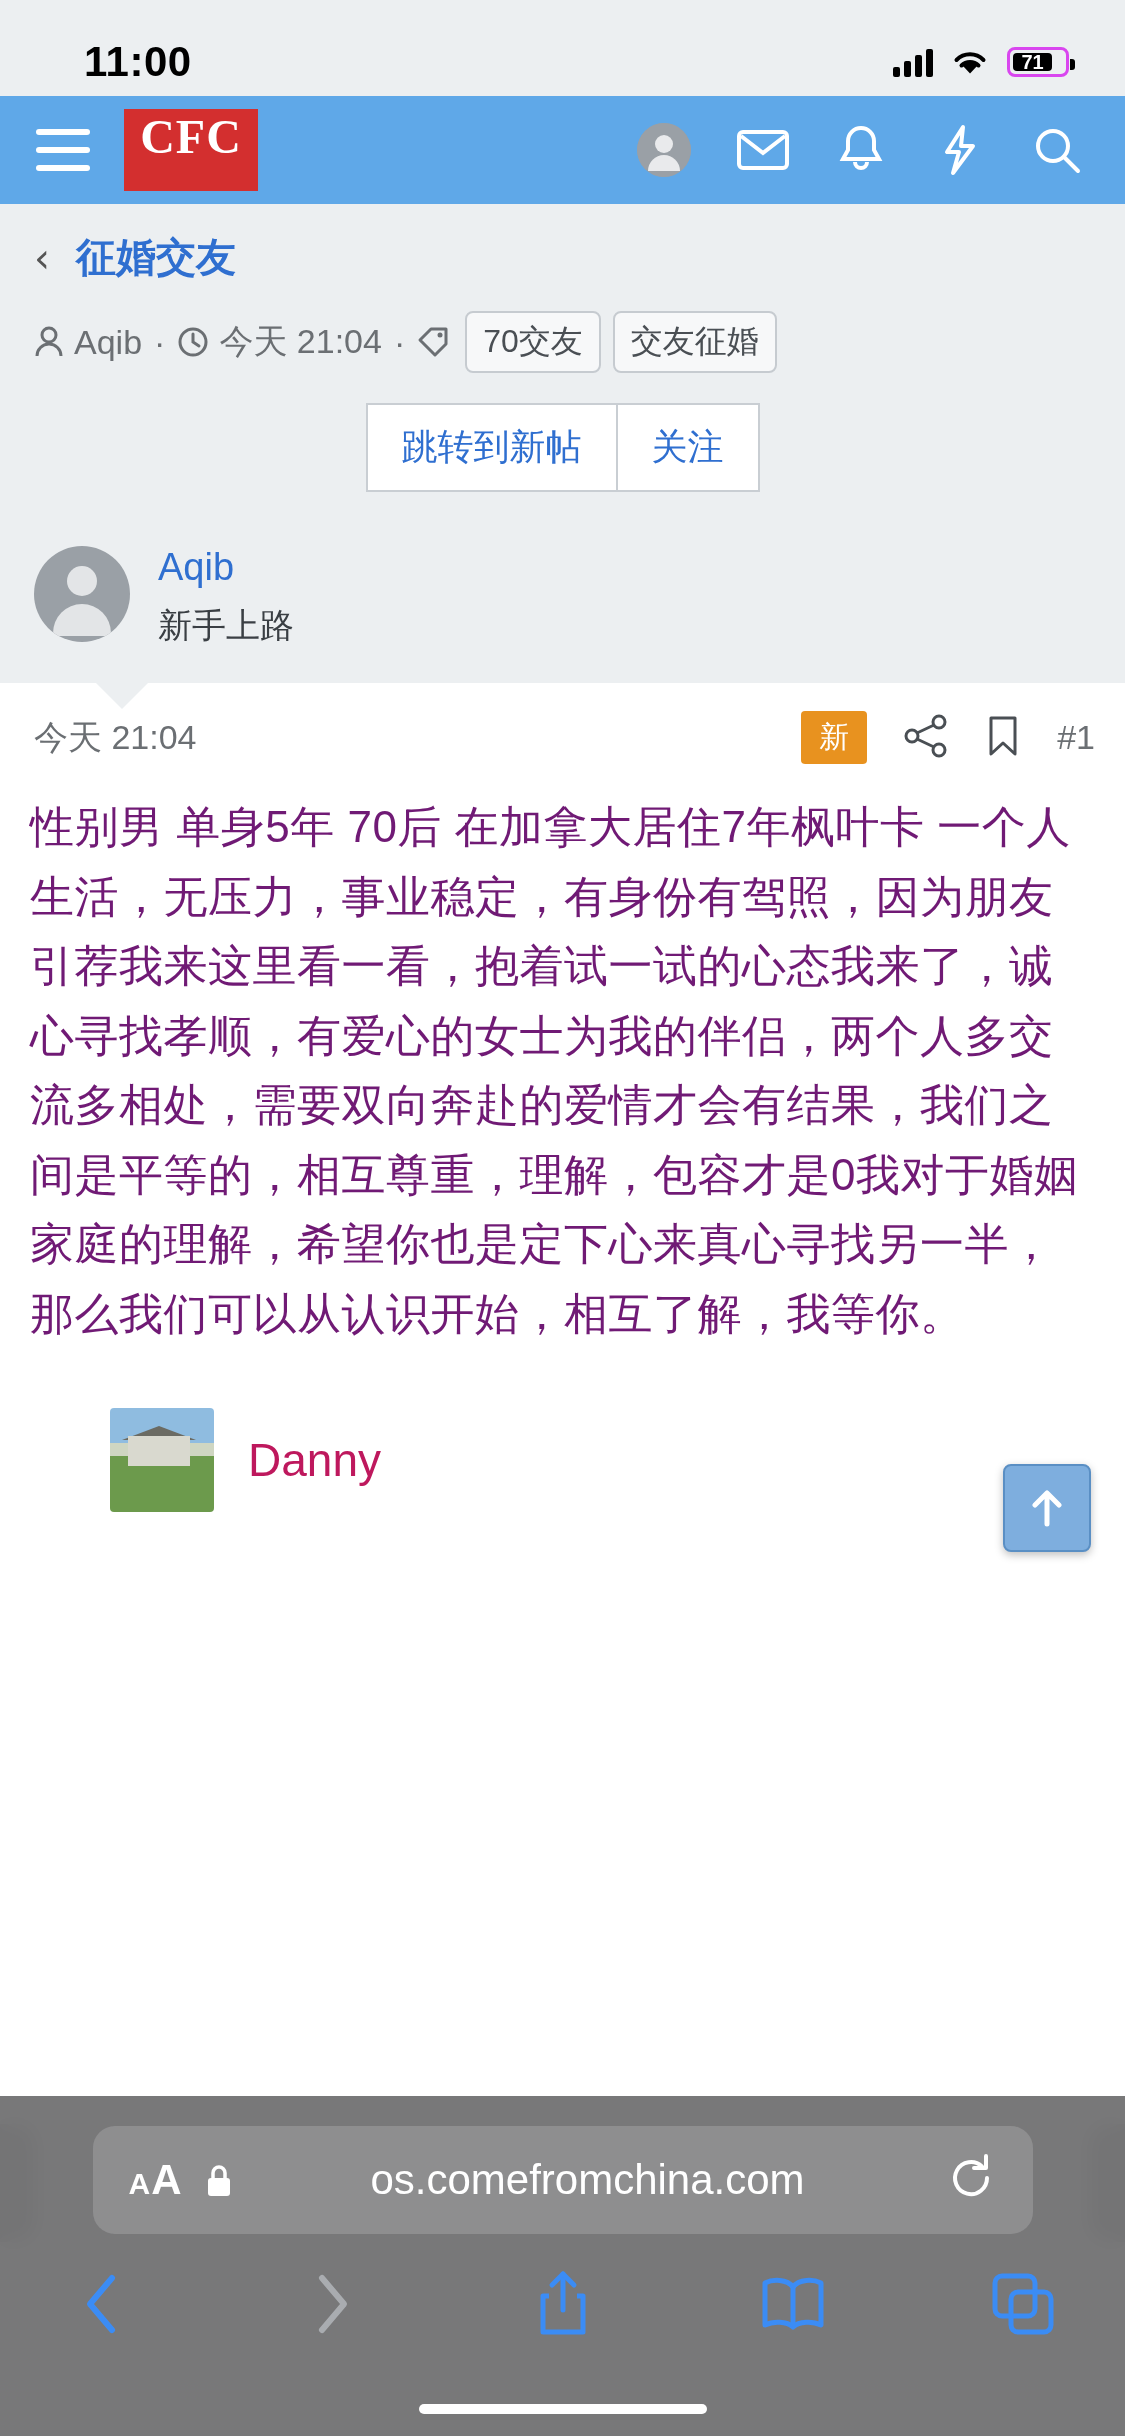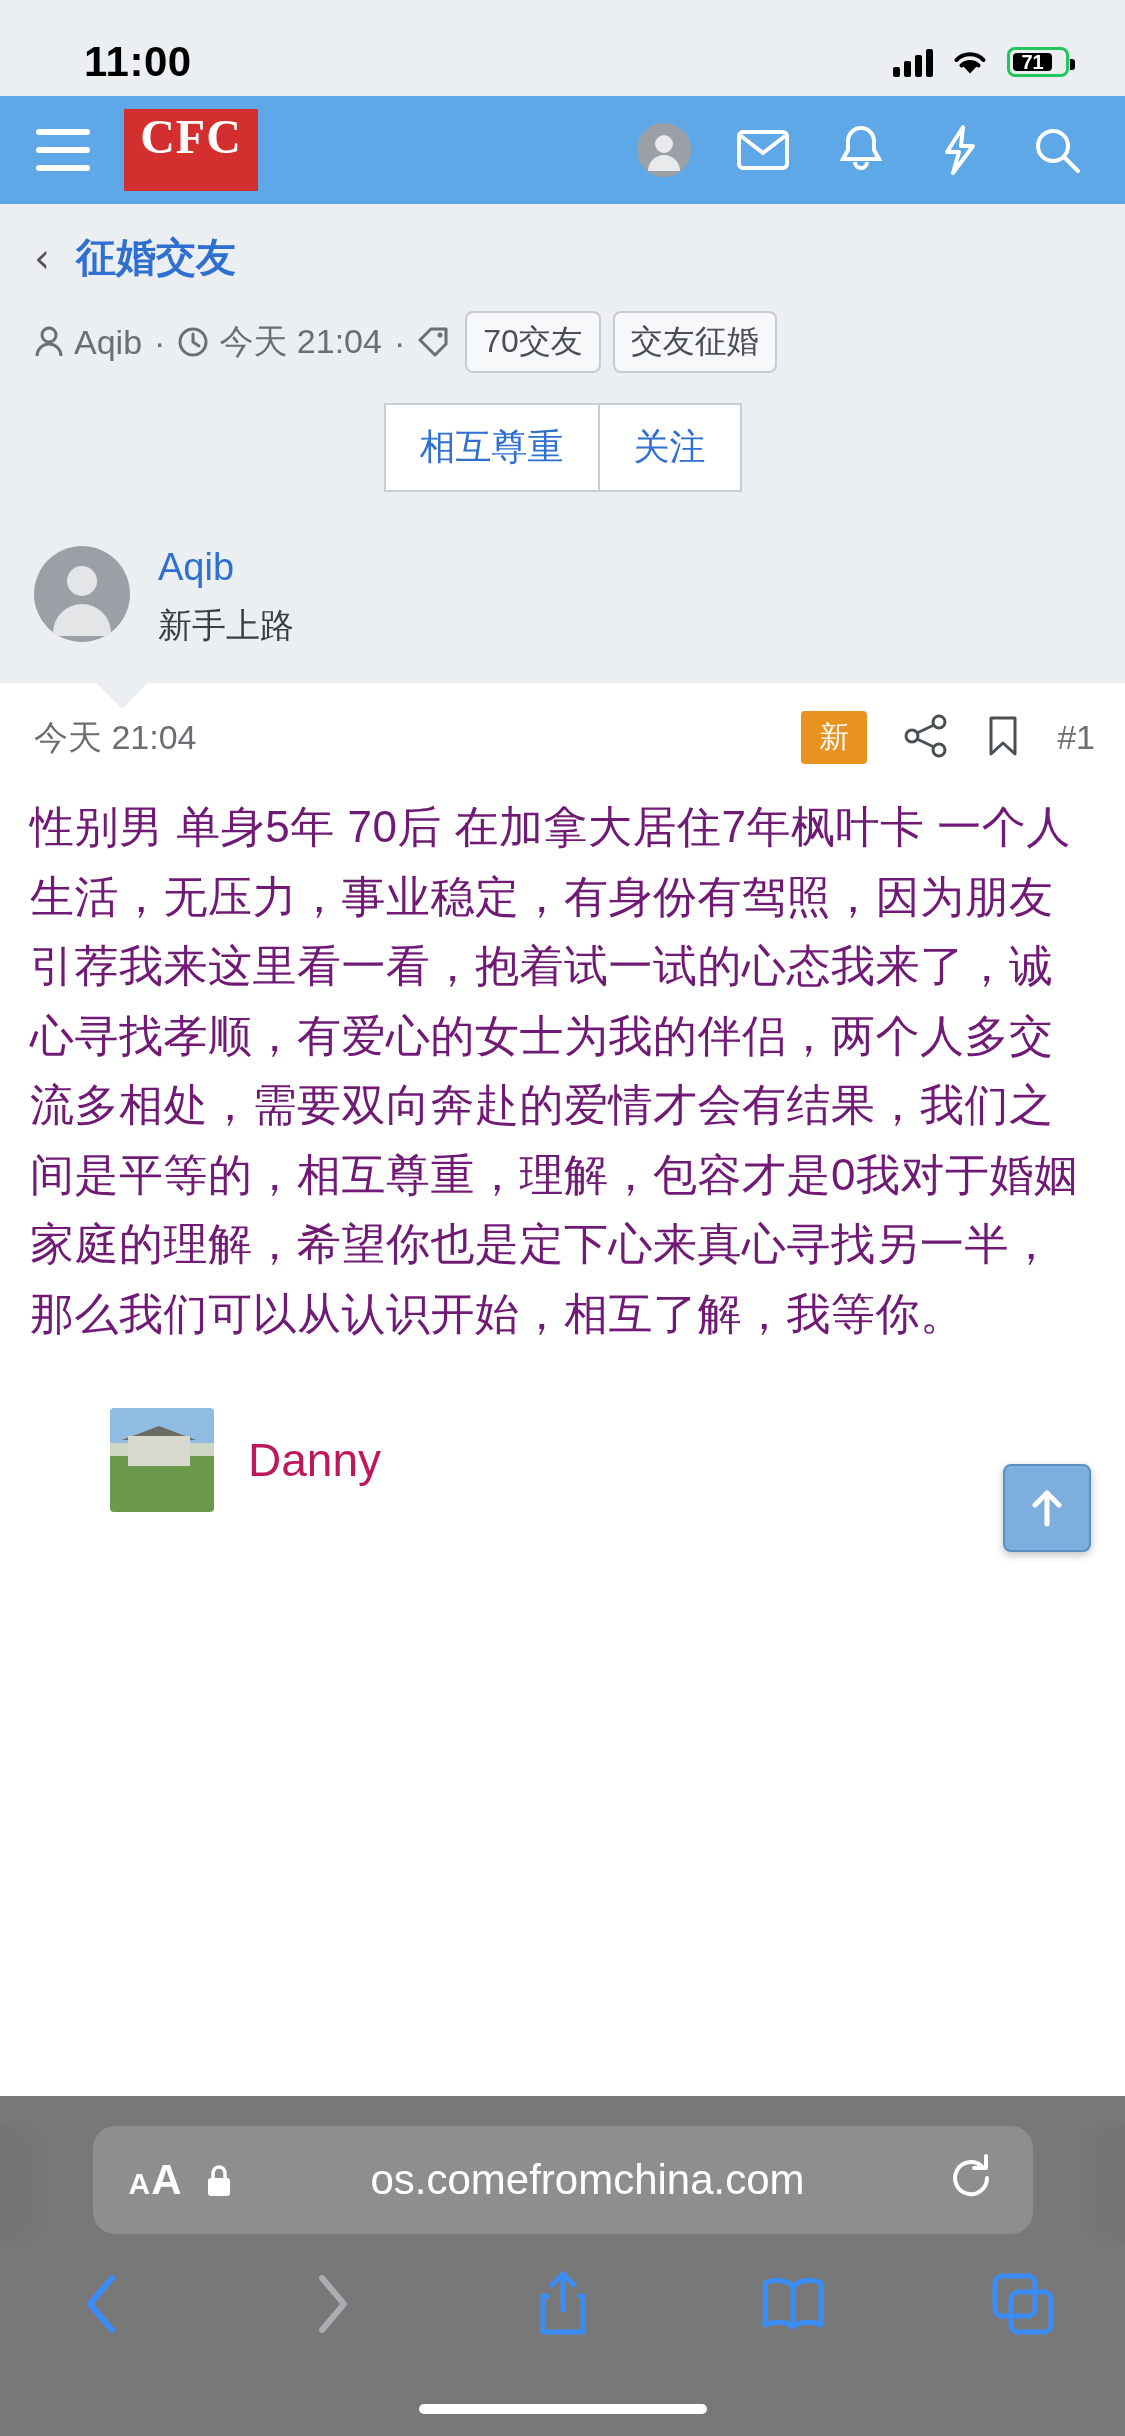--- a/index.html
+++ b/index.html
@@ -26,21 +26,21 @@
   }
   .sb-right { display: flex; align-items: center; gap: 18px; }
   .sig { display: flex; align-items: flex-end; gap: 4px; height: 30px; }
   .sig i { display:block; width: 7px; background:#000; border-radius: 2px; }
   .sig i:nth-child(1){ height: 10px; }
   .sig i:nth-child(2){ height: 16px; }
   .sig i:nth-child(3){ height: 22px; }
   .sig i:nth-child(4){ height: 28px; }
   .wifi { width: 38px; height: 28px; position: relative; }
   .battery {
-    width: 62px; height: 30px; border: 3px solid #22c55e; border-radius: 8px;
+    width: 62px; height: 30px; border: 3px solid #d946ef; border-radius: 8px;
     position: relative; display:flex; align-items:center; padding: 3px;
   }
   .battery:after {
     content:''; position:absolute; right:-9px; top: 9px;
     width: 5px; height: 11px; background:#000; border-radius: 0 3px 3px 0;
   }
   .battery .lvl {
     background:#000; height:100%; border-radius: 4px; width: 78%;
     display:flex; align-items:center; justify-content:center;
   }
@@ -281,21 +281,21 @@
     <span class="mi">
       <svg width="36" height="32" viewBox="0 0 36 32">
           <path d="M3 14 L14 3 h15 v15 L18 29 Z" fill="none" stroke="#6b6f73" stroke-width="3" stroke-linejoin="round"></path>
           <circle cx="23" cy="9" r="2.5" fill="#6b6f73"></circle>
         </svg>
     </span>
     <span class="tagpill">70交友</span>
     <span class="tagpill">交友征婚</span>
   </div>
   <div class="headbtns">
-    <div class="hbtn left">相互尊重</div>
+    <div class="hbtn left">跳转到新帖</div>
     <div class="hbtn">关注</div>
   </div>
 </div>
 
 <div class="postwrap">
   <div class="posthead">
     <div class="pavatar">
         <div class="h"></div>
         <div class="b"></div>
       </div>

